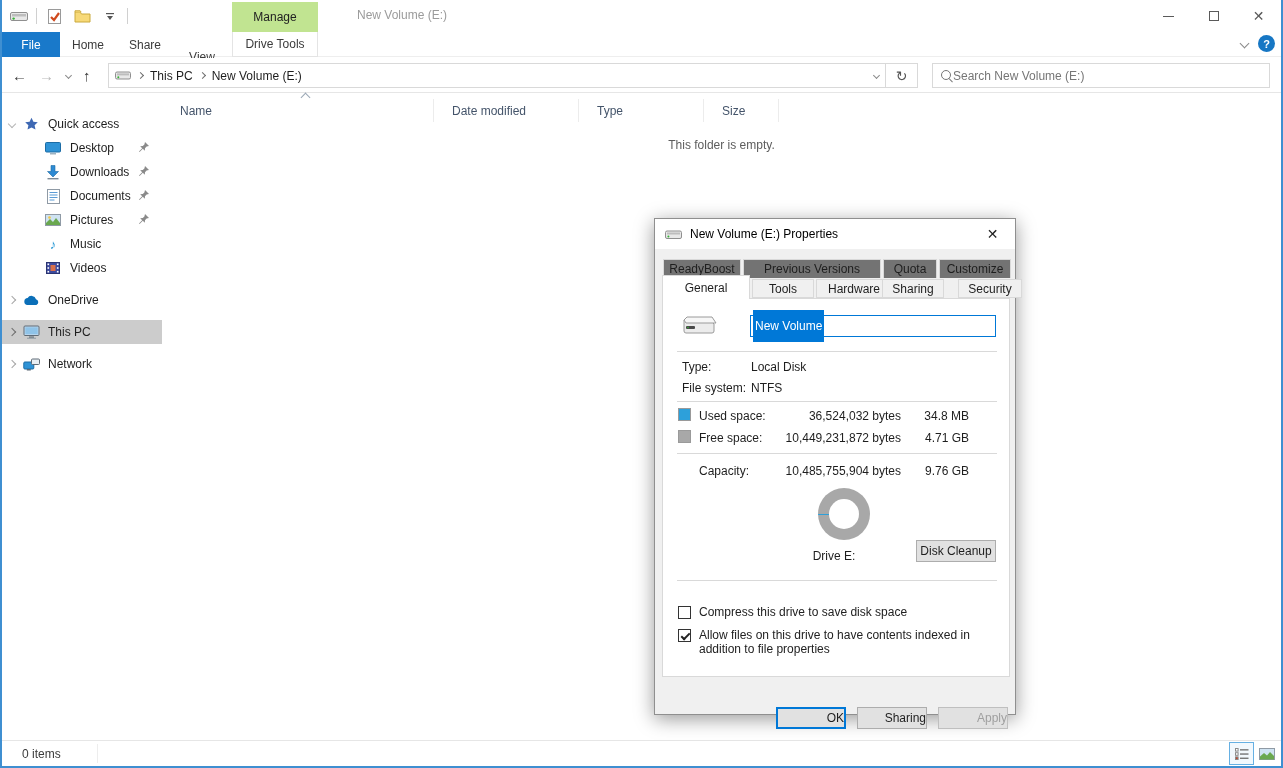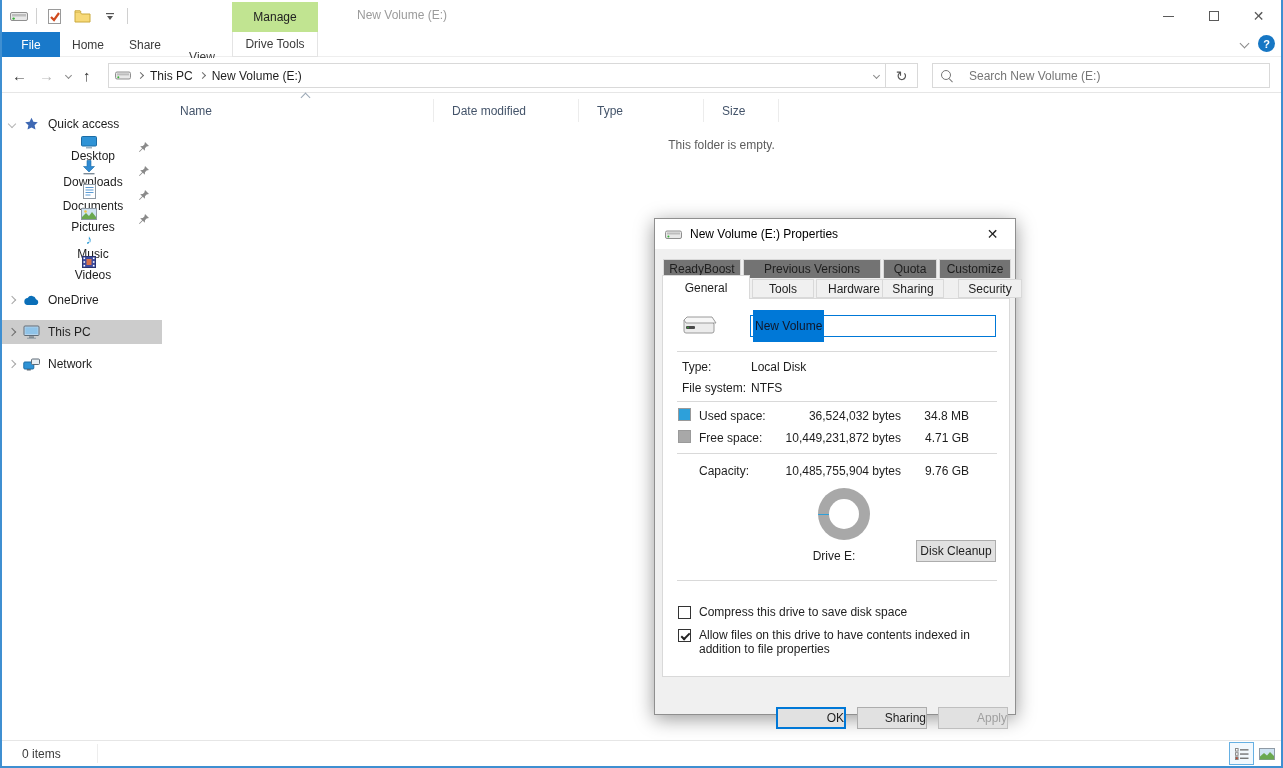--- a/index.html
+++ b/index.html
@@ -38,35 +38,35 @@
   
   .addressrow { position:absolute; left:0; top:58px; right:0; height:35px; background:#fff; border-bottom:1px solid #e6e6e6; }
   .nav-arrows { position:absolute; left:10px; top:6px; display:flex; align-items:center; gap:12px; height:22px; font-size:15px; }
   .arrow-back { color:#3b3b3b; }
   .arrow-fwd { color:#b9b9b9; }
   .arrow-up { color:#3b3b3b; }
   .breadcrumb { position:absolute; left:106px; top:5px; width:778px; height:25px; border:1px solid #d9d9d9; display:flex; align-items:center; padding:0 6px; gap:7px; color:#1e1e1e; }
   .crumb-sep { display:inline-block; width:5px; height:5px; border-right:1px solid #6d6d6d; border-top:1px solid #6d6d6d; transform:rotate(45deg); }
   .breadcrumb .spacer { flex:1; }
   .refresh-box { position:absolute; left:884px; top:5px; width:32px; height:25px; border:1px solid #d9d9d9; border-left:none; display:flex; align-items:center; justify-content:center; color:#555; font-size:14px; }
-  .searchbox { position:absolute; left:930px; top:5px; width:338px; height:25px; border:1px solid #d9d9d9; display:flex; align-items:center; padding:0 8px; gap:16px; color:#767676; }
+  .searchbox { position:absolute; left:930px; top:5px; width:338px; height:25px; border:1px solid #d9d9d9; display:flex; align-items:center; padding:0 8px; gap:0; color:#767676; }
   .mag { position:relative; width:12px; height:12px; }
   .mag::before { content:""; position:absolute; left:0; top:0; width:8px; height:8px; border:1px solid #767676; border-radius:50%; }
   .mag::after { content:""; position:absolute; left:8px; top:8px; width:5px; height:1px; background:#767676; transform:rotate(45deg); transform-origin:left center; }
 
   
   .sidebar { position:absolute; left:0; top:93px; width:160px; bottom:26px; background:#fff; }
   .side-item { position:absolute; left:0; width:160px; height:24px; display:flex; align-items:center; color:#1e1e1e; }
   .side-item .chevcell { width:20px; display:flex; justify-content:center; }
   .side-item .icon { width:18px; display:flex; justify-content:center; margin-right:8px; }
   .side-item .pin { position:absolute; right:12px; top:5px; }
   .side-sel { background:#cccccc; }
   .chev-right { display:inline-block; width:6px; height:6px; border-right:1px solid #a6a6a6; border-top:1px solid #a6a6a6; transform:rotate(45deg); }
   .chev-down { display:inline-block; width:6px; height:6px; border-right:1px solid #8a8a8a; border-bottom:1px solid #8a8a8a; transform:rotate(45deg); }
-  .indent1 { padding-left:22px;flex-direction:column; }
+  .indent1 { padding-left:22px; }
 
   
   .filearea { position:absolute; left:160px; top:93px; right:0; bottom:26px; background:#fff; }
   .colheaders { position:absolute; left:0; top:6px; right:0; height:23px; color:#44546a; }
   .colh { position:absolute; top:0; height:23px; display:flex; align-items:center; padding-left:18px; border-right:1px solid #ececec; }
   .sortcaret { position:absolute; left:140px; top:-5px; width:7px; height:7px; border-left:1px solid #9aa7b5; border-top:1px solid #9aa7b5; transform:rotate(45deg); }
   .emptymsg { position:absolute; left:0; right:0; top:45px; text-align:center; color:#5d5d5d; }
 
   
   .statusbar { position:absolute; left:0; right:0; bottom:0; height:26px; background:#fff; border-top:1px solid #e6e6e6; }
@@ -84,21 +84,21 @@
   .tabs-back { position:absolute; left:8px; top:40px; height:19px; display:flex; gap:2px; }
   .tab-b { height:19px; background:#737373; border:1px solid #d9d9d9; border-bottom:none; display:flex; align-items:center; justify-content:center; color:#1e1e1e; }
   .tabs-front { position:absolute; left:7px; top:59px; height:20px; }
   .tab-f { position:absolute; top:1px; height:19px; background:#f0f0f0; border:1px solid #d9d9d9; display:flex; align-items:center; justify-content:center; color:#1e1e1e; }
   .tab-active { top:-3px; height:24px; background:#fff; border-bottom:none; z-index:5; }
   .tabpage { position:absolute; left:7px; top:79px; width:348px; height:379px; background:#fff; border:1px solid #d9d9d9; }
   .hr { position:absolute; left:14px; width:320px; height:1px; background:#d9d9d9; }
   .fld-label { position:absolute; color:#1e1e1e; }
   .fld-value { position:absolute; color:#1e1e1e; }
   .vol-input { position:absolute; left:87px; top:16px; width:246px; height:22px; border:1px solid #0078d7; background:#fff; display:flex; align-items:center; padding-left:2px; }
-  .vol-sel { background:#0078d7; color:#0f172a; padding:9px 2px; }
+  .vol-sel { background:#0078d7; color:#ffffff; padding:9px 2px; }
   .swatch { position:absolute; width:13px; height:13px; border:1px solid #9a9a9a; }
   .bytes { position:absolute; text-align:right; width:130px; color:#1e1e1e; }
   .hsize { position:absolute; text-align:right; width:60px; color:#1e1e1e; }
   .donut { position:absolute; left:155px; top:189px; width:52px; height:52px; border-radius:50%;
            background:conic-gradient(from 267.5deg, #2da0da 0deg 3deg, #a8a8a8 3deg 360deg); }
   .donut::after { content:""; position:absolute; left:11px; top:11px; right:11px; bottom:11px; background:#fff; border-radius:50%; }
   .drive-label { position:absolute; left:0; width:362px; padding-right:20px; top:250px; text-align:center; color:#1e1e1e; }
   .btn { display:flex; align-items:center; justify-content:center; background:#e1e1e1; border:1px solid #adadad; color:#1e1e1e; }
   .cleanup-btn { position:absolute; left:253px; top:241px; width:80px; height:22px; }
   .checkrow { position:absolute; left:15px; display:flex; gap:8px; align-items:flex-start; width:318px; }

